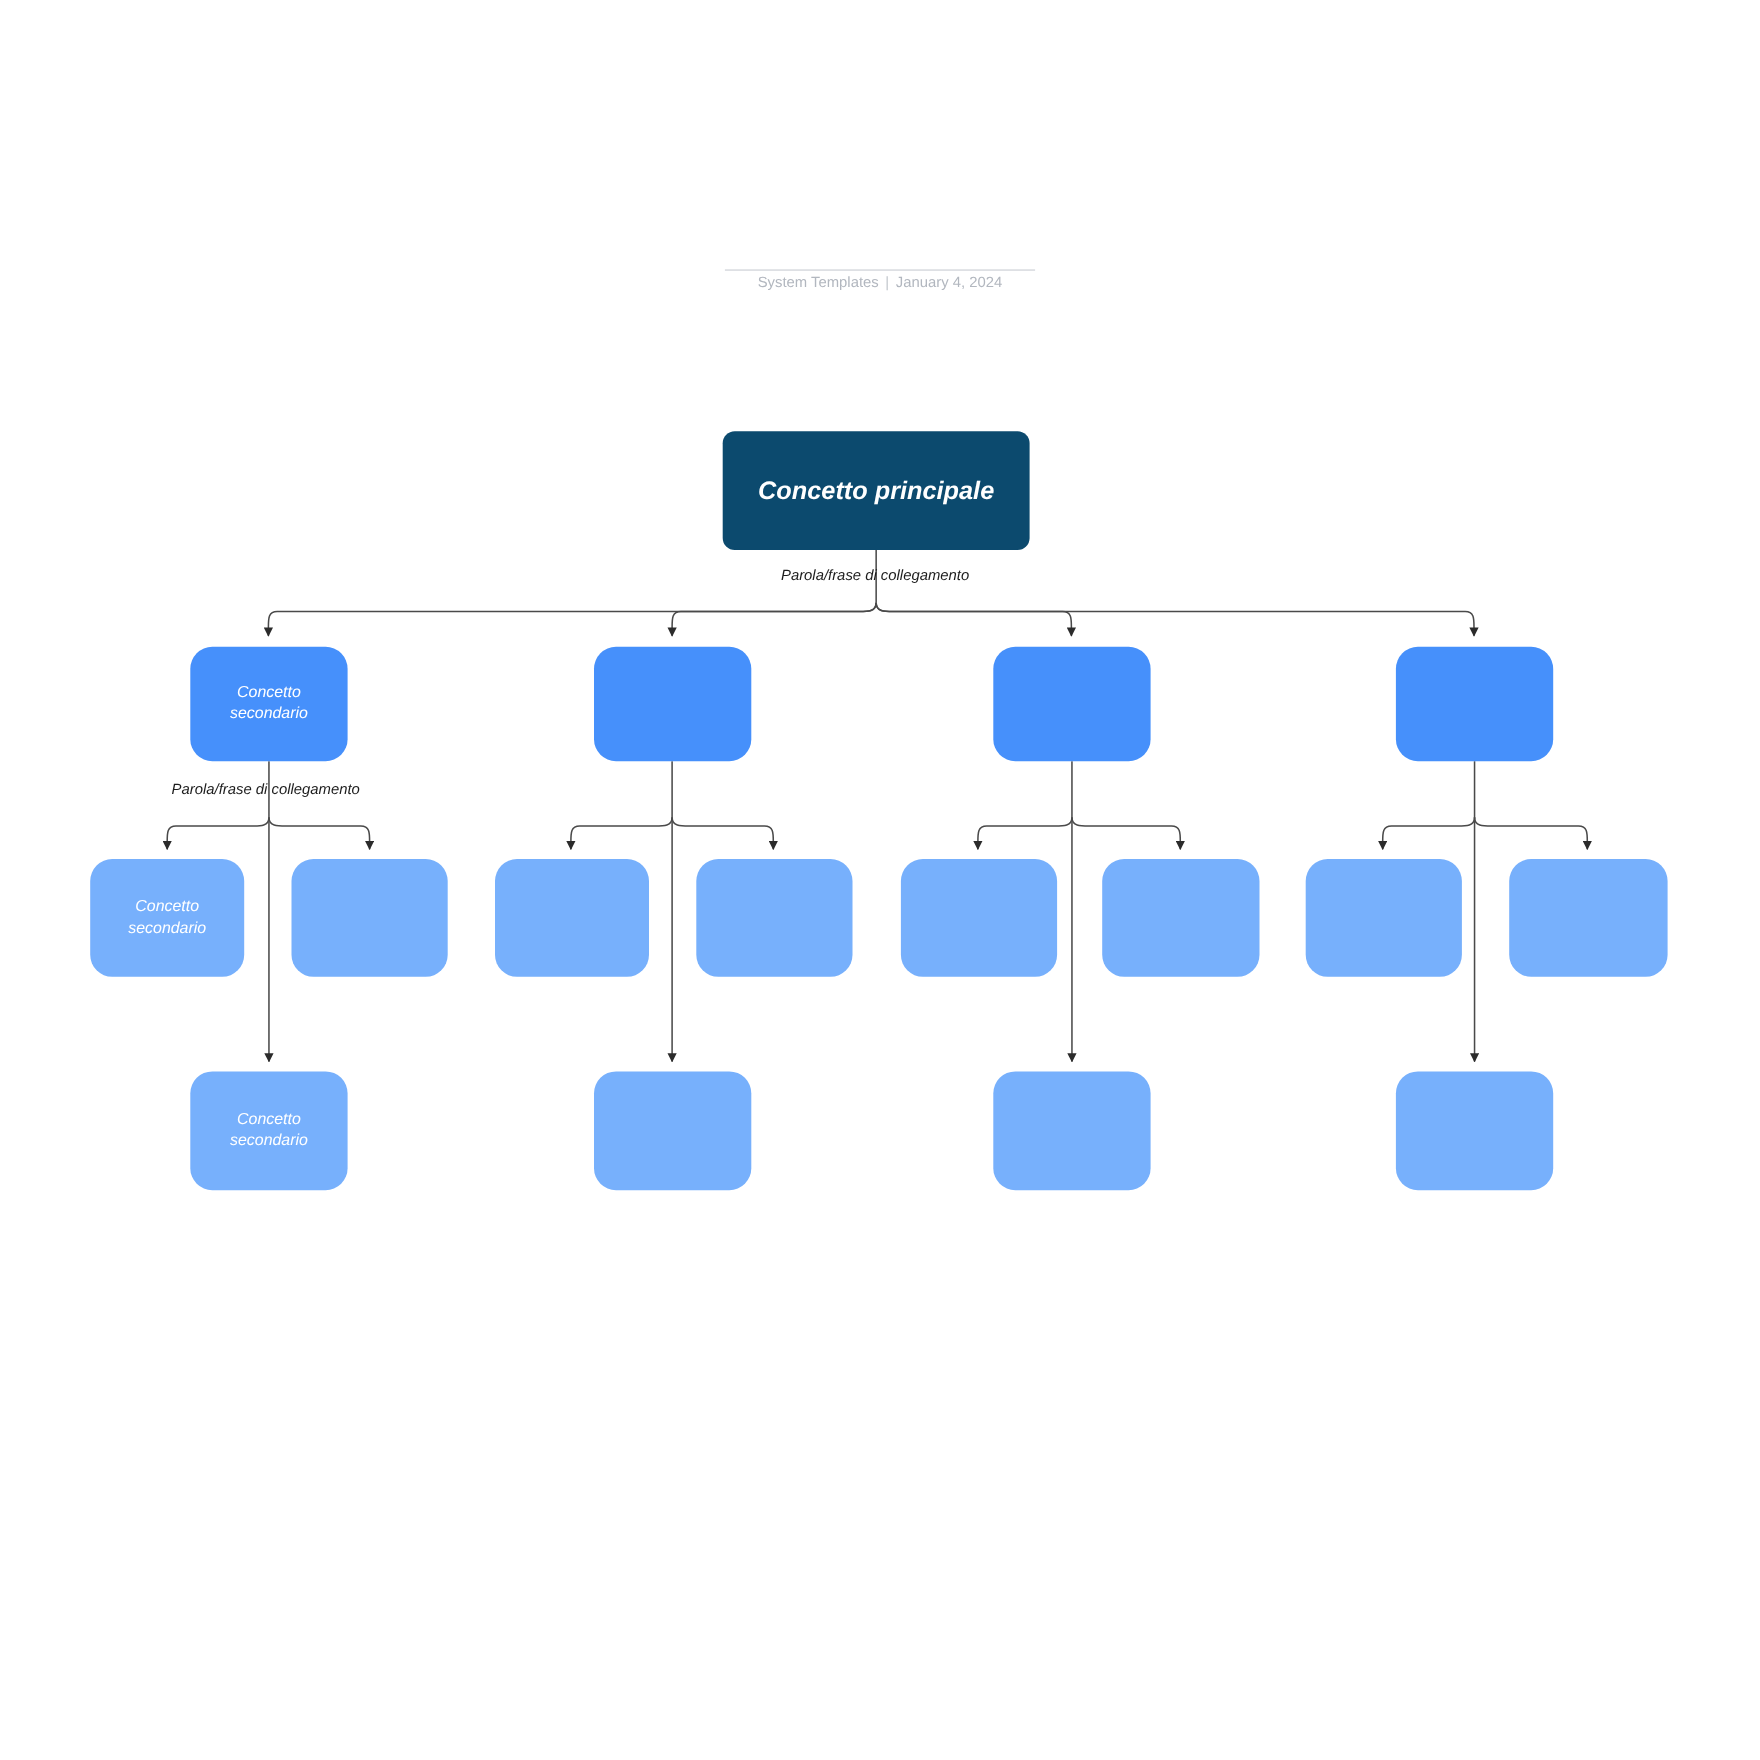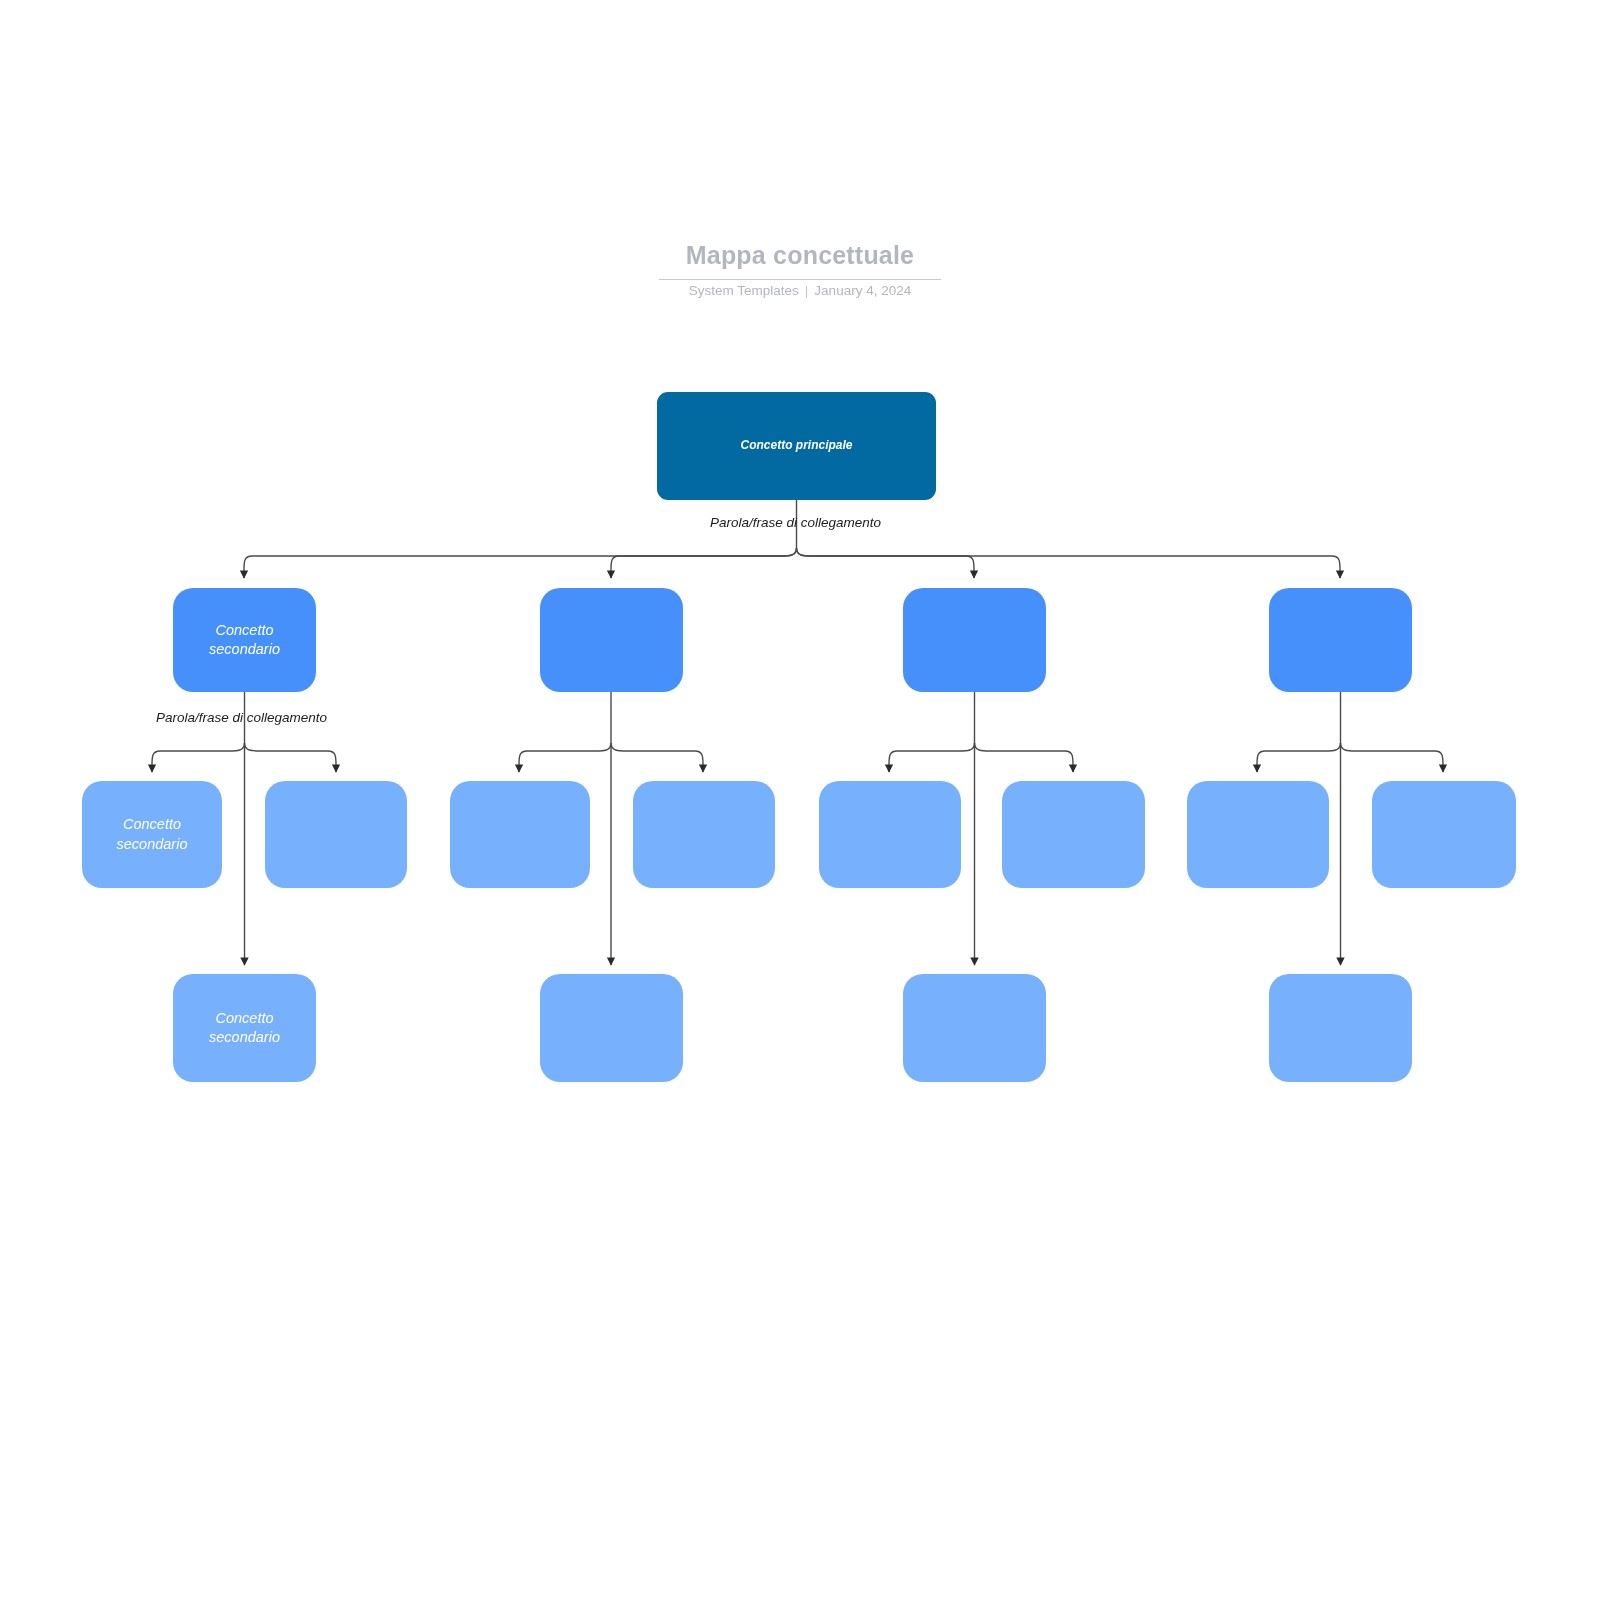--- a/index.html
+++ b/index.html
@@ -66,23 +66,23 @@
     align-items: center;
     justify-content: center;
     text-align: center;
     color: #ffffff;
     font-style: italic;
     line-height: 1.32;
     white-space: pre-line;
     user-select: none;
   }
   .node.root {
-    background: #0369a1;
+    background: #0c4a6e;
     font-weight: bold;
-    font-size: 12px;
+    font-size: 23px;
     border-radius: 11px;
   }
   .node.level2 {
     background: #4690fb;
     font-size: 14.5px;
   }
   .node.level3,
   .node.level4 {
     background: #77b0fc;
     font-size: 14.5px;
@@ -97,21 +97,20 @@
     white-space: nowrap;
     line-height: 16px;
     user-select: none;
     text-align: center;
   }
 </style>
 </head>
 <body>
 
 <div id="header">
-  <div id="doc-title">Mappa concettuale</div>
   <div id="title-rule"></div>
   <div id="subtitle">
     <span>System Templates</span><span class="sep">|</span><span>January 4, 2024</span>
   </div>
 </div>
 
 <svg id="wires" viewBox="0 0 1600 1600" width="1600" height="1600">
   <defs>
     <marker id="arrow" viewBox="0 0 10 10" refX="9" refY="5" markerWidth="6" markerHeight="6" orient="auto-start-reverse">
       <path d="M 0 0 L 10 5 L 0 10 z" fill="#2b2b2b"></path>

